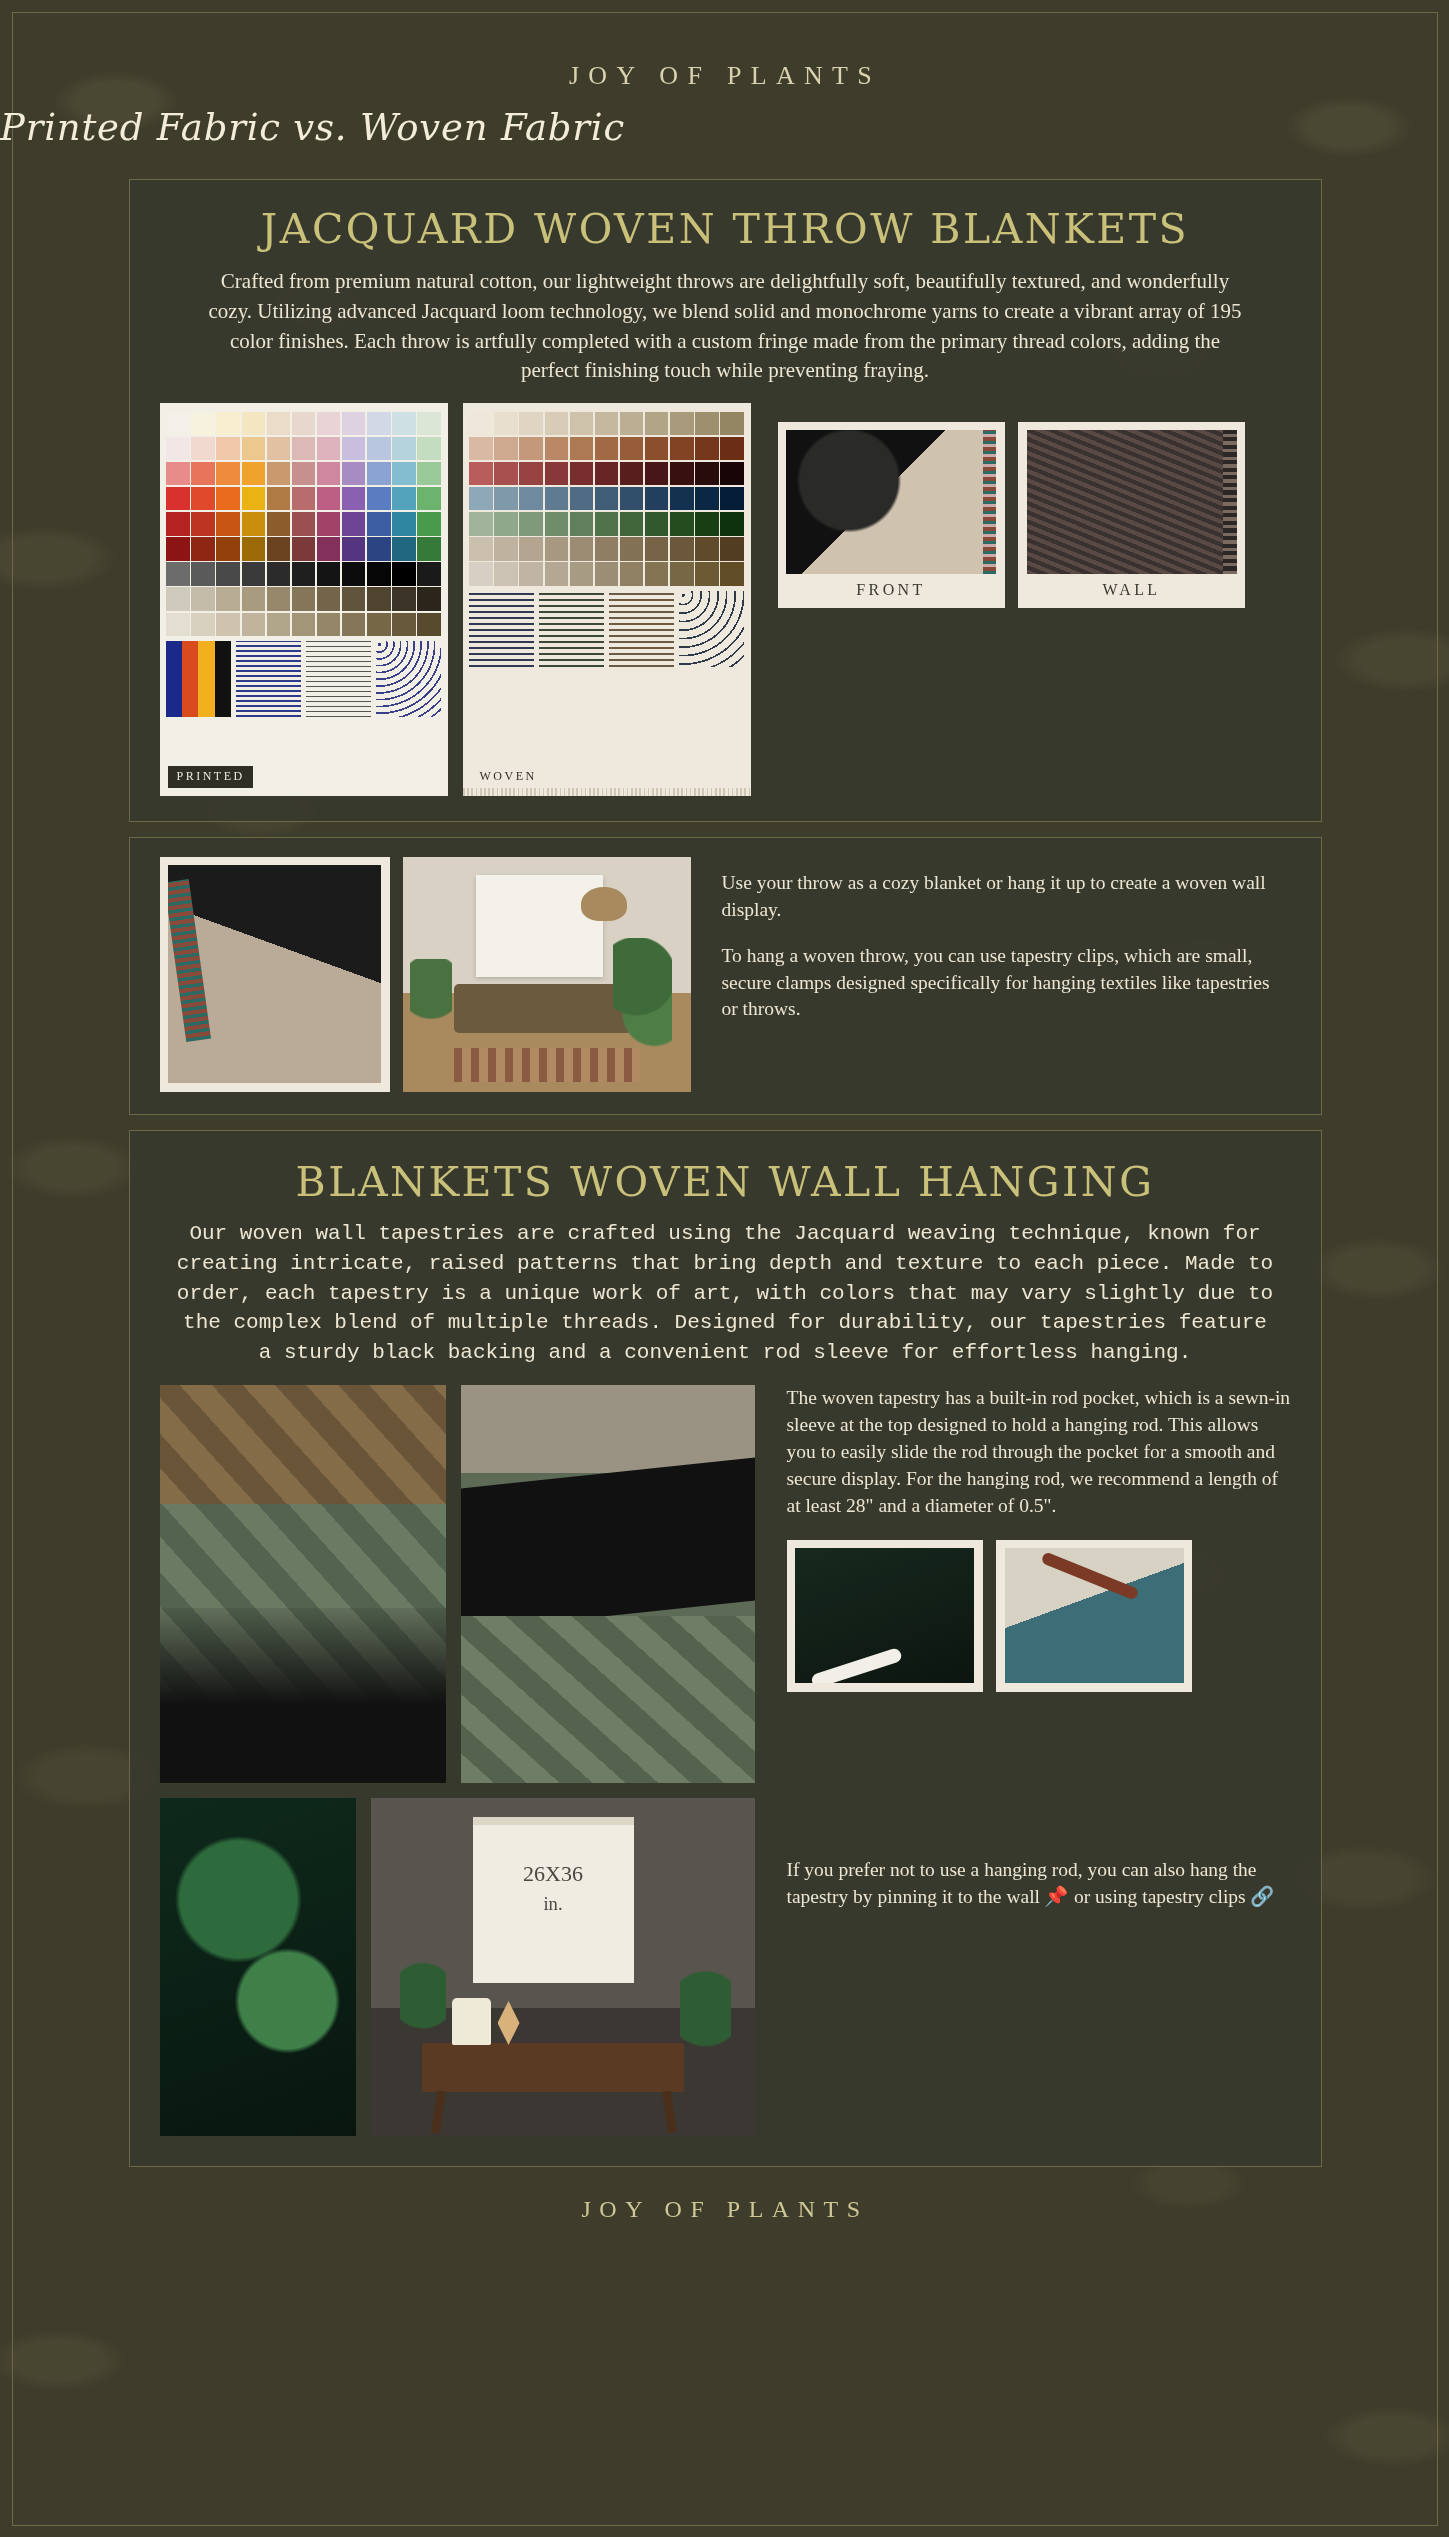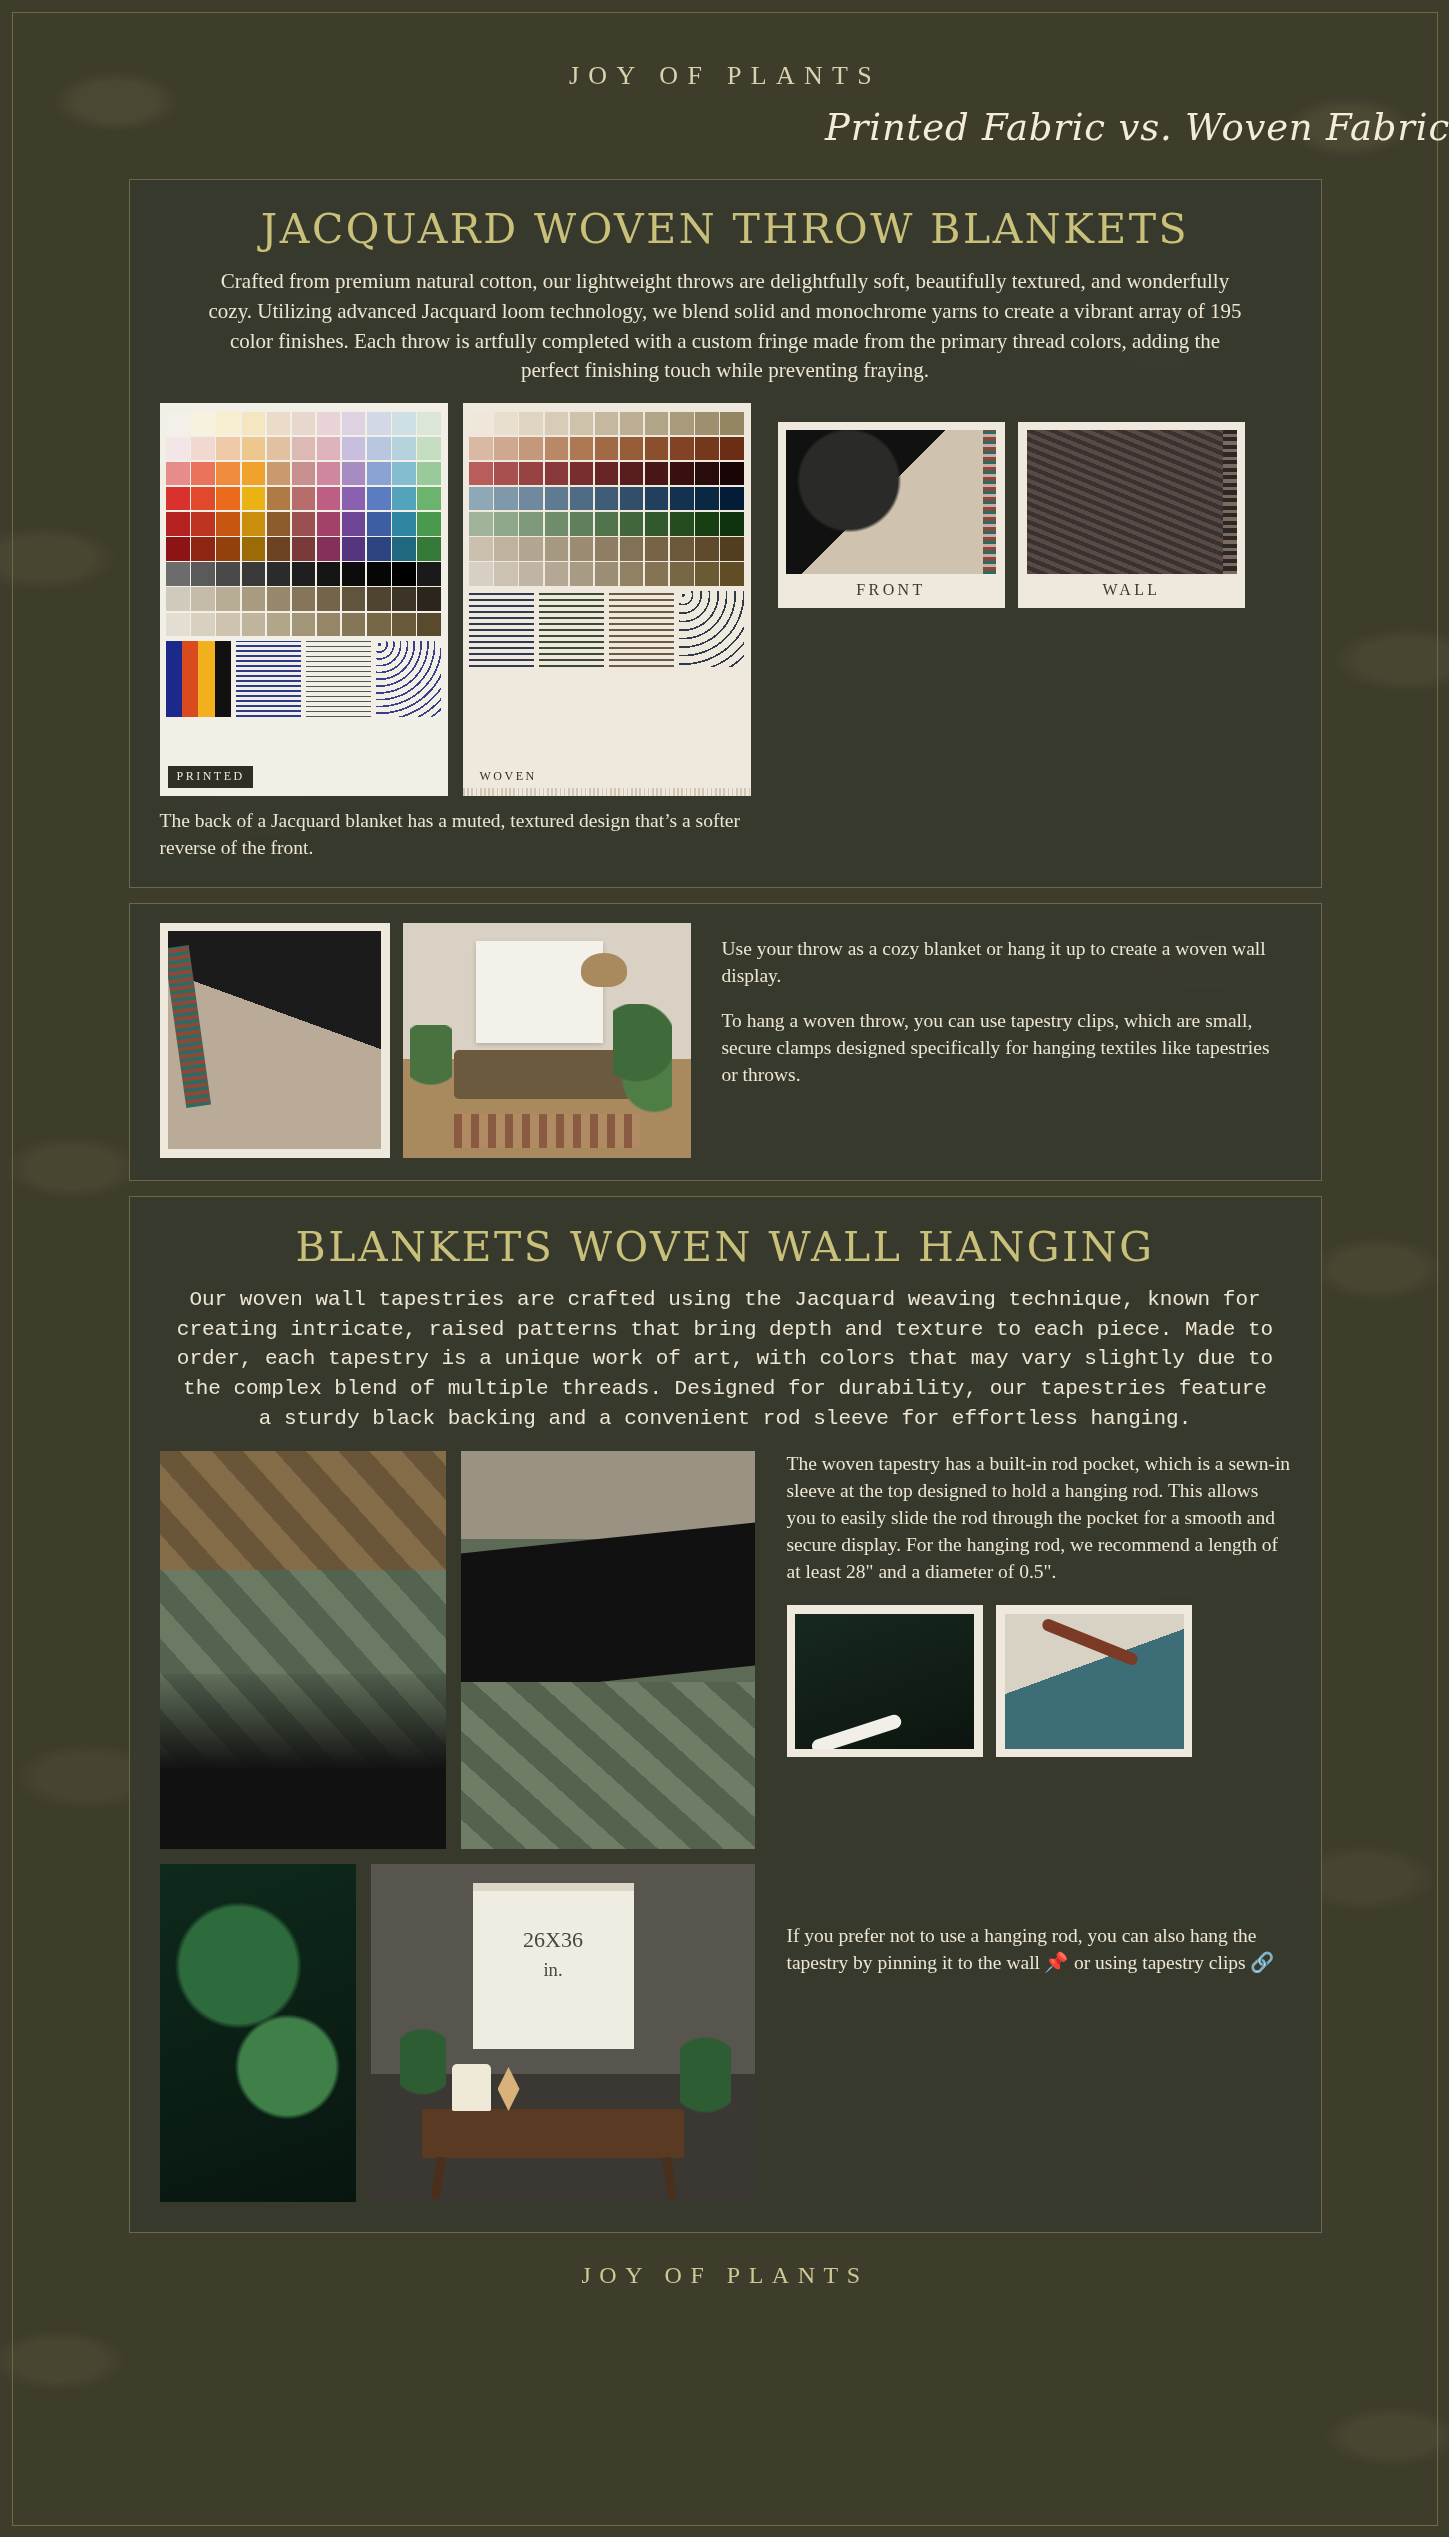--- a/index.html
+++ b/index.html
@@ -45,21 +45,21 @@
   
   .brand-top{
     text-align:center;
     color:#d8d2ae;
     font-size:26px;
     letter-spacing:9.3px;
     margin-top:61px;
     font-family:"Liberation Serif", serif;
   }
   .subtitle{
-    text-align:right;
+    text-align:left;
     color:#f2ecd8;
     font-size:37px;
     margin-top:15px;
     font-family:"DejaVu Serif", serif;
     font-style:italic;
     letter-spacing:0.8px;
   }
 
   
   .panel{
@@ -388,21 +388,20 @@
                 repeating-linear-gradient(22deg,#5a4a46 0 4.2px,#3a3230 4.2px 8.5px),
                 linear-gradient(160deg,#6d5b55,#2c2624);">
               <div style="position:absolute;right:0;top:0;bottom:0;width:13.5px;background:repeating-linear-gradient(0deg,#7a6a60 0 3.4px,#2c2624 3.4px 7.6px);"></div>
             </div>
             <div class="photo-cap">WALL</div>
           </div>
         </div>
       </div>
     </div>
 
-    <div class="cap" style="margin-top:12px; width:592px;">The back of a Jacquard blanket has a muted, textured design that’s a softer reverse of the front.</div>
   </div>
 
   <div class="panel panel-2">
     <div class="row" style="gap:13.5px; align-items:flex-start;">
       <div class="photo-frame" style="width:230px;">
         <div class="imgbox" style="height:218px;background:
              linear-gradient(200deg,#1b1b1b 0 40%, #b9ab97 40% 100%);">
           <div style="position:absolute;left:6.8px;top:15px;width:25px;height:161px;background:repeating-linear-gradient(0deg,#2c6b64 0 3.4px,#8a4a3a 3.4px 7.6px);transform:rotate(-8deg);"></div>
         </div>
       </div>

